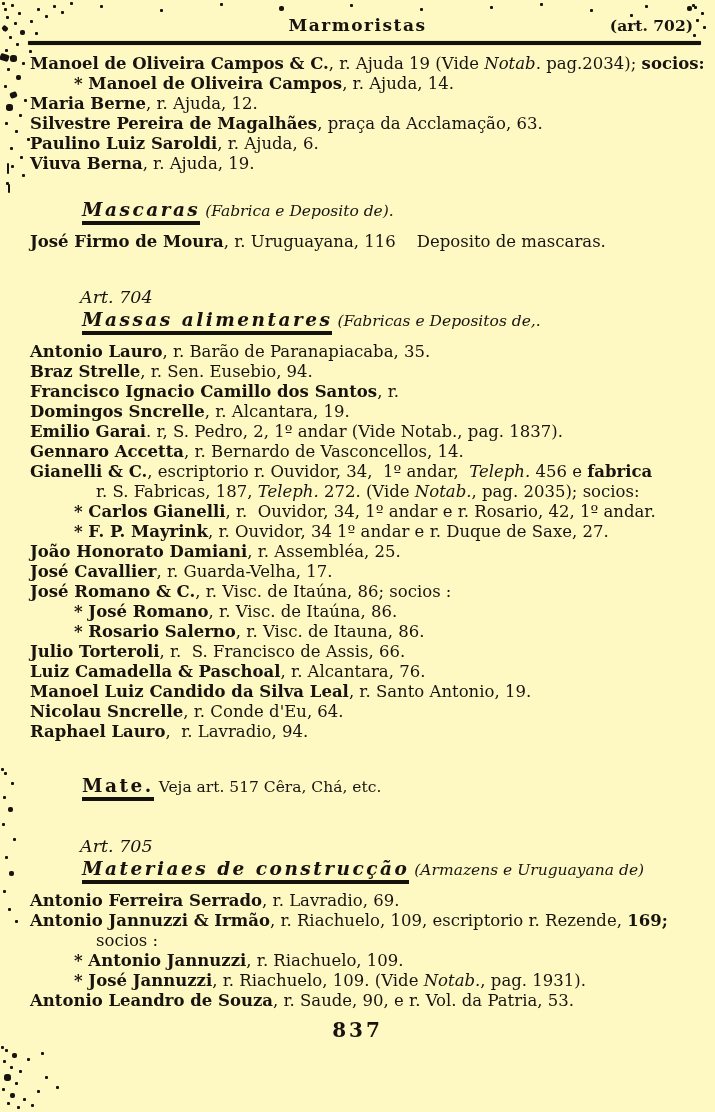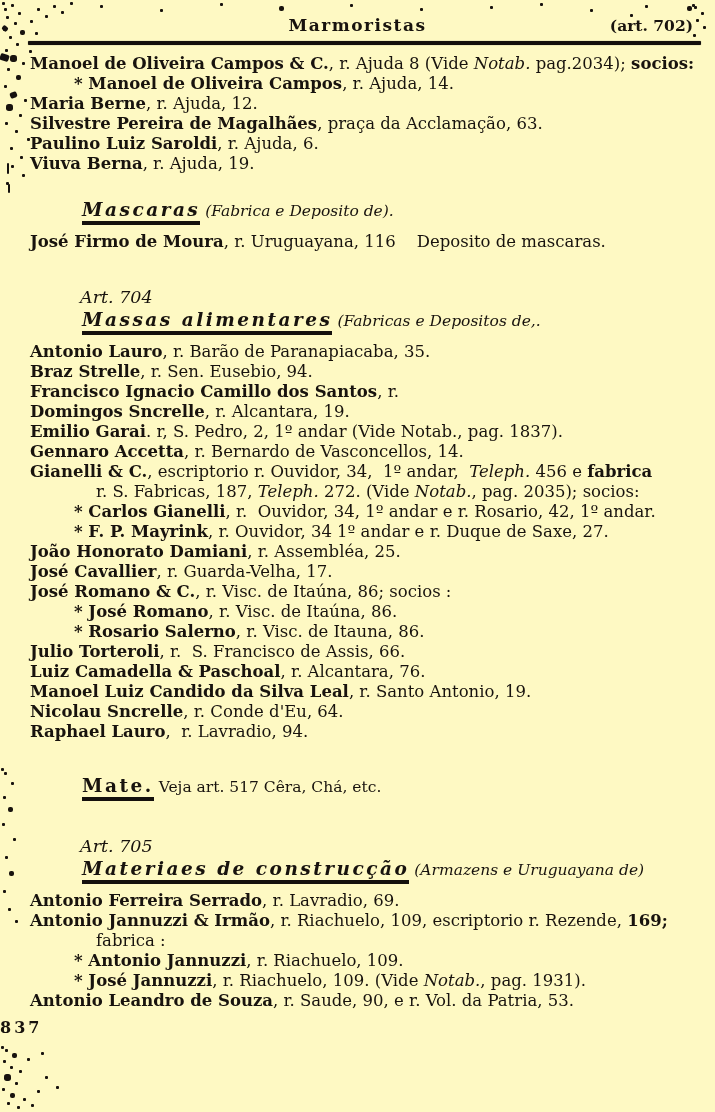--- a/index.html
+++ b/index.html
@@ -26,21 +26,21 @@
   .sec-2{margin-top:34px;}
   .sec-3{margin-top:32px;}
   .sec-4{margin-top:36px;}
   .art-line{font-style:italic;margin-left:50px;font-size:17.5px;line-height:22px;}
   .heading-line{margin-left:52px;margin-bottom:9px;line-height:24px;font-style:italic;}
   .sec-title{font-weight:bold;font-size:18.5px;letter-spacing:2.5px;
              border-bottom:4px solid #15110d;padding-bottom:1px;}
   .sec-note{font-size:15.5px;}
   .crossref-line{margin-left:52px;line-height:24px;}
   
-  footer{margin-top:7px;font-weight:bold;font-size:16px;letter-spacing:3px;}
+  footer{text-align:center;margin-top:7px;font-weight:bold;font-size:20px;letter-spacing:3px;}
   
   .speck{position:absolute;width:3px;height:3px;background:#191512;border-radius:1px;}
   .blob{position:absolute;background:#16120f;border-radius:2px;}
   .n-tl{left:2px;top:2px;box-shadow:
     2px 6px,9px 2px,16px 10px,4px 14px,12px 20px,1px 26px,19px 29px 0 1px,7px 34px,
     14px 41px,3px 47px,10px 55px 0 2px,20px 60px,5px 66px,15px 74px 0 1px,2px 83px,
     11px 90px,22px 97px,6px 104px 0 2px,17px 112px,3px 120px,13px 128px,25px 136px,
     8px 145px,18px 154px,28px 18px,35px 6px,43px 13px,51px 3px,59px 9px,33px 30px,
     27px 48px,9px 163px,20px 172px,4px 180px;}
   .n-top{left:70px;top:2px;box-shadow:
@@ -77,21 +77,21 @@
   <div class="blob dash2"></div>
 
   <header>
     <span class="title">Marmoristas</span>
     <span class="artref">(art. 702)</span>
   </header>
   <div class="rule"></div>
 
   <main>
       <section class="sec-0">
-        <div class="entry"><span class="bold ">Manoel de Oliveira Campos &amp; C.</span><span>, r. Ajuda 8 (Vide </span><span class="ital">Notab.</span><span> pag.2034); </span><span class="bold ">socios:</span></div>
+        <div class="entry"><span class="bold ">Manoel de Oliveira Campos &amp; C.</span><span>, r. Ajuda 19 (Vide </span><span class="ital">Notab.</span><span> pag.2034); </span><span class="bold ">socios:</span></div>
         <div class="entry ind1"><span class="bold ">* Manoel de Oliveira Campos</span><span>, r. Ajuda, 14.</span></div>
         <div class="entry"><span class="bold ">Maria Berne</span><span>, r. Ajuda, 12.</span></div>
         <div class="entry"><span class="bold ">Silvestre Pereira de Magalhães</span><span>, praça da Acclamação, 63.</span></div>
         <div class="entry"><span class="bold ">Paulino Luiz Saroldi</span><span>, r. Ajuda, 6.</span></div>
         <div class="entry"><span class="bold ">Viuva Berna</span><span>, r. Ajuda, 19.</span></div>
       </section>
       <section class="sec-1">
         <div class="heading-line"><span class="sec-title">Mascaras</span><span class="sec-note"> (Fabrica e Deposito de).</span></div>
         <div class="entry"><span class="bold ">José Firmo de Moura</span><span>, r. Uruguayana, 116    Deposito de mascaras.</span></div>
       </section>
@@ -120,21 +120,21 @@
         <div class="entry"><span class="bold ">Raphael Lauro</span><span>,  r. Lavradio, 94.</span></div>
       </section>
       <section class="sec-3">
         <div class="crossref-line"><span class="sec-title">Mate.</span><span class="sec-note"> Veja art. 517 Cêra, Chá, etc.</span></div>
       </section>
       <section class="sec-4">
         <div class="art-line">Art. 705</div>
         <div class="heading-line"><span class="sec-title">Materiaes de construcção</span><span class="sec-note"> (Armazens e Uruguayana de)</span></div>
         <div class="entry"><span class="bold ">Antonio Ferreira Serrado</span><span>, r. Lavradio, 69.</span></div>
         <div class="entry"><span class="bold ">Antonio Jannuzzi &amp; Irmão</span><span>, r. Riachuelo, 109, escriptorio r. Rezende, </span><span class="bold ">169;</span></div>
-        <div class="entry ind2"><span>fabrica :</span></div>
+        <div class="entry ind2"><span>socios :</span></div>
         <div class="entry ind1"><span class="bold ">* Antonio Jannuzzi</span><span>, r. Riachuelo, 109.</span></div>
         <div class="entry ind1"><span class="bold ">* José Jannuzzi</span><span>, r. Riachuelo, 109. (Vide </span><span class="ital">Notab.</span><span>, pag. 1931).</span></div>
         <div class="entry"><span class="bold ">Antonio Leandro de Souza</span><span>, r. Saude, 90, e r. Vol. da Patria, 53.</span></div>
       </section>
     </main>
 
   <footer>
     <span>837</span>
   </footer>
 </div>

